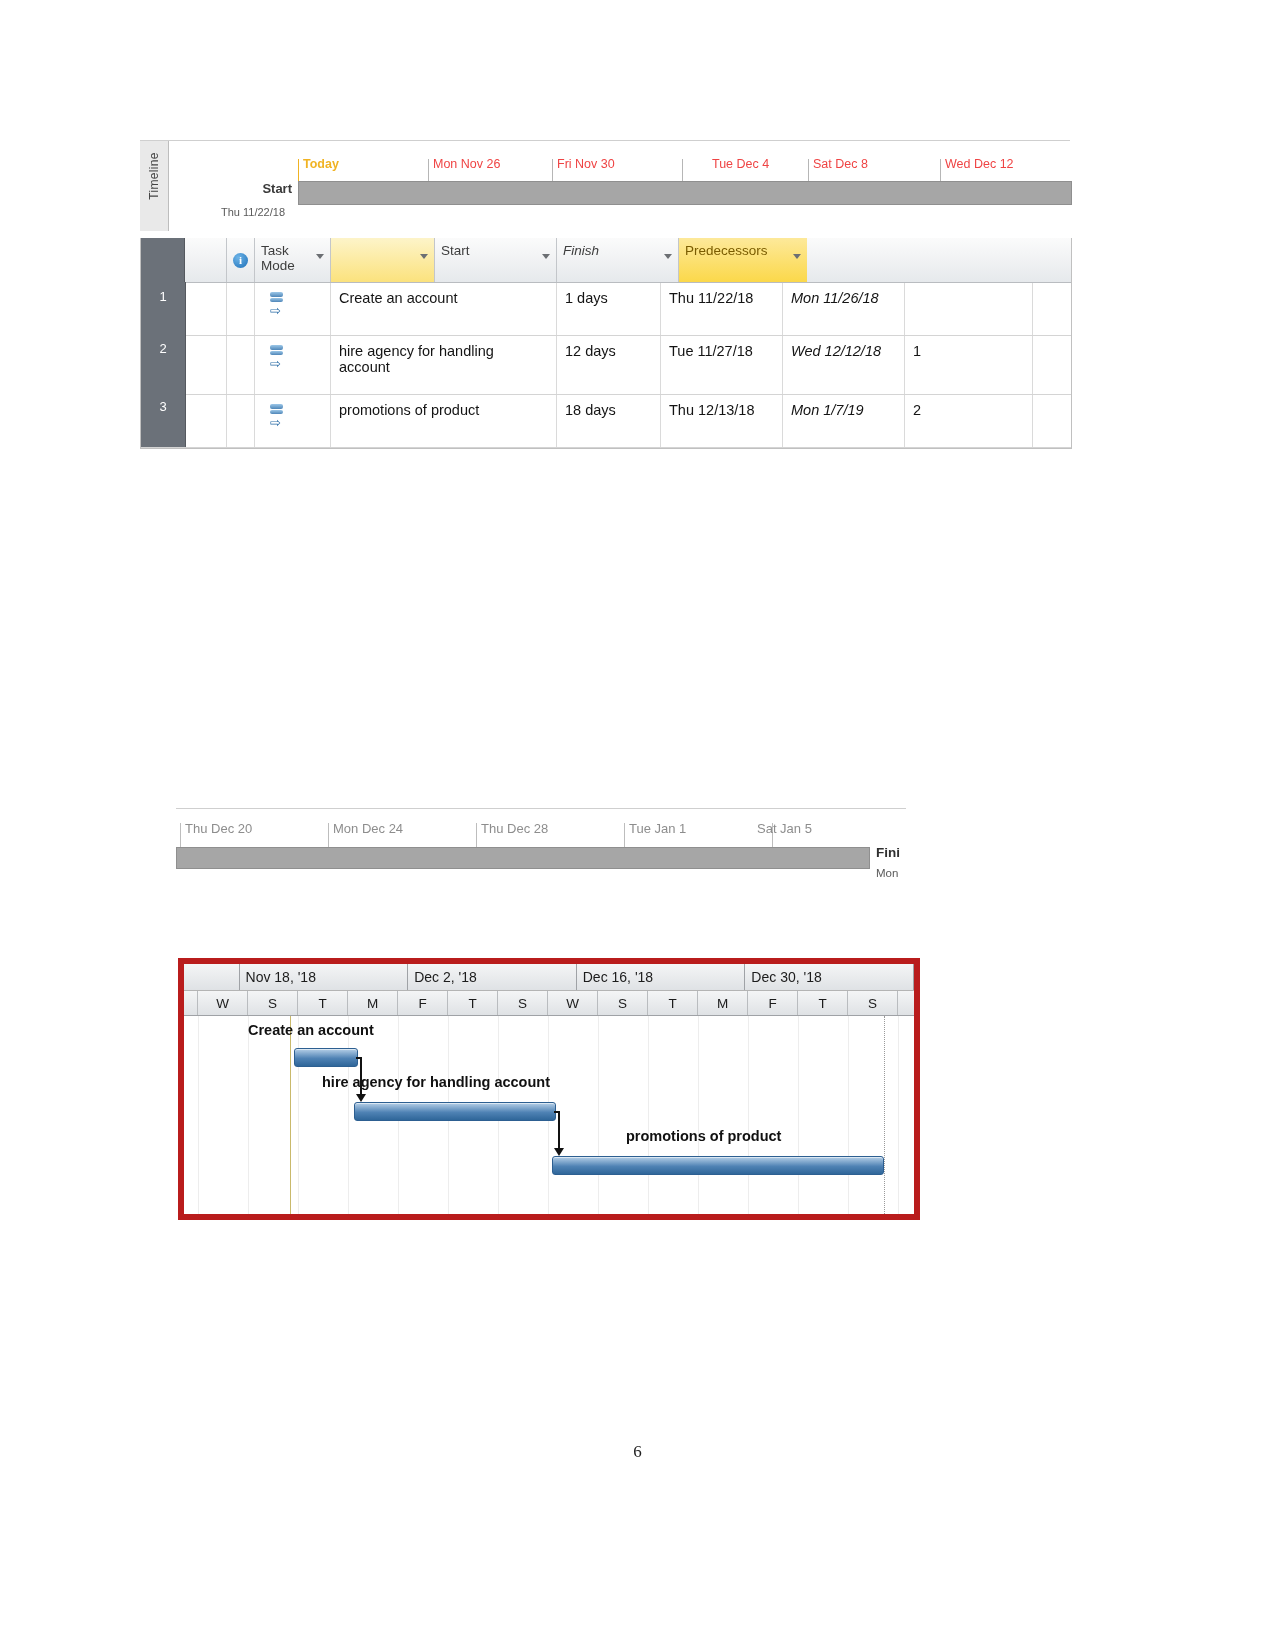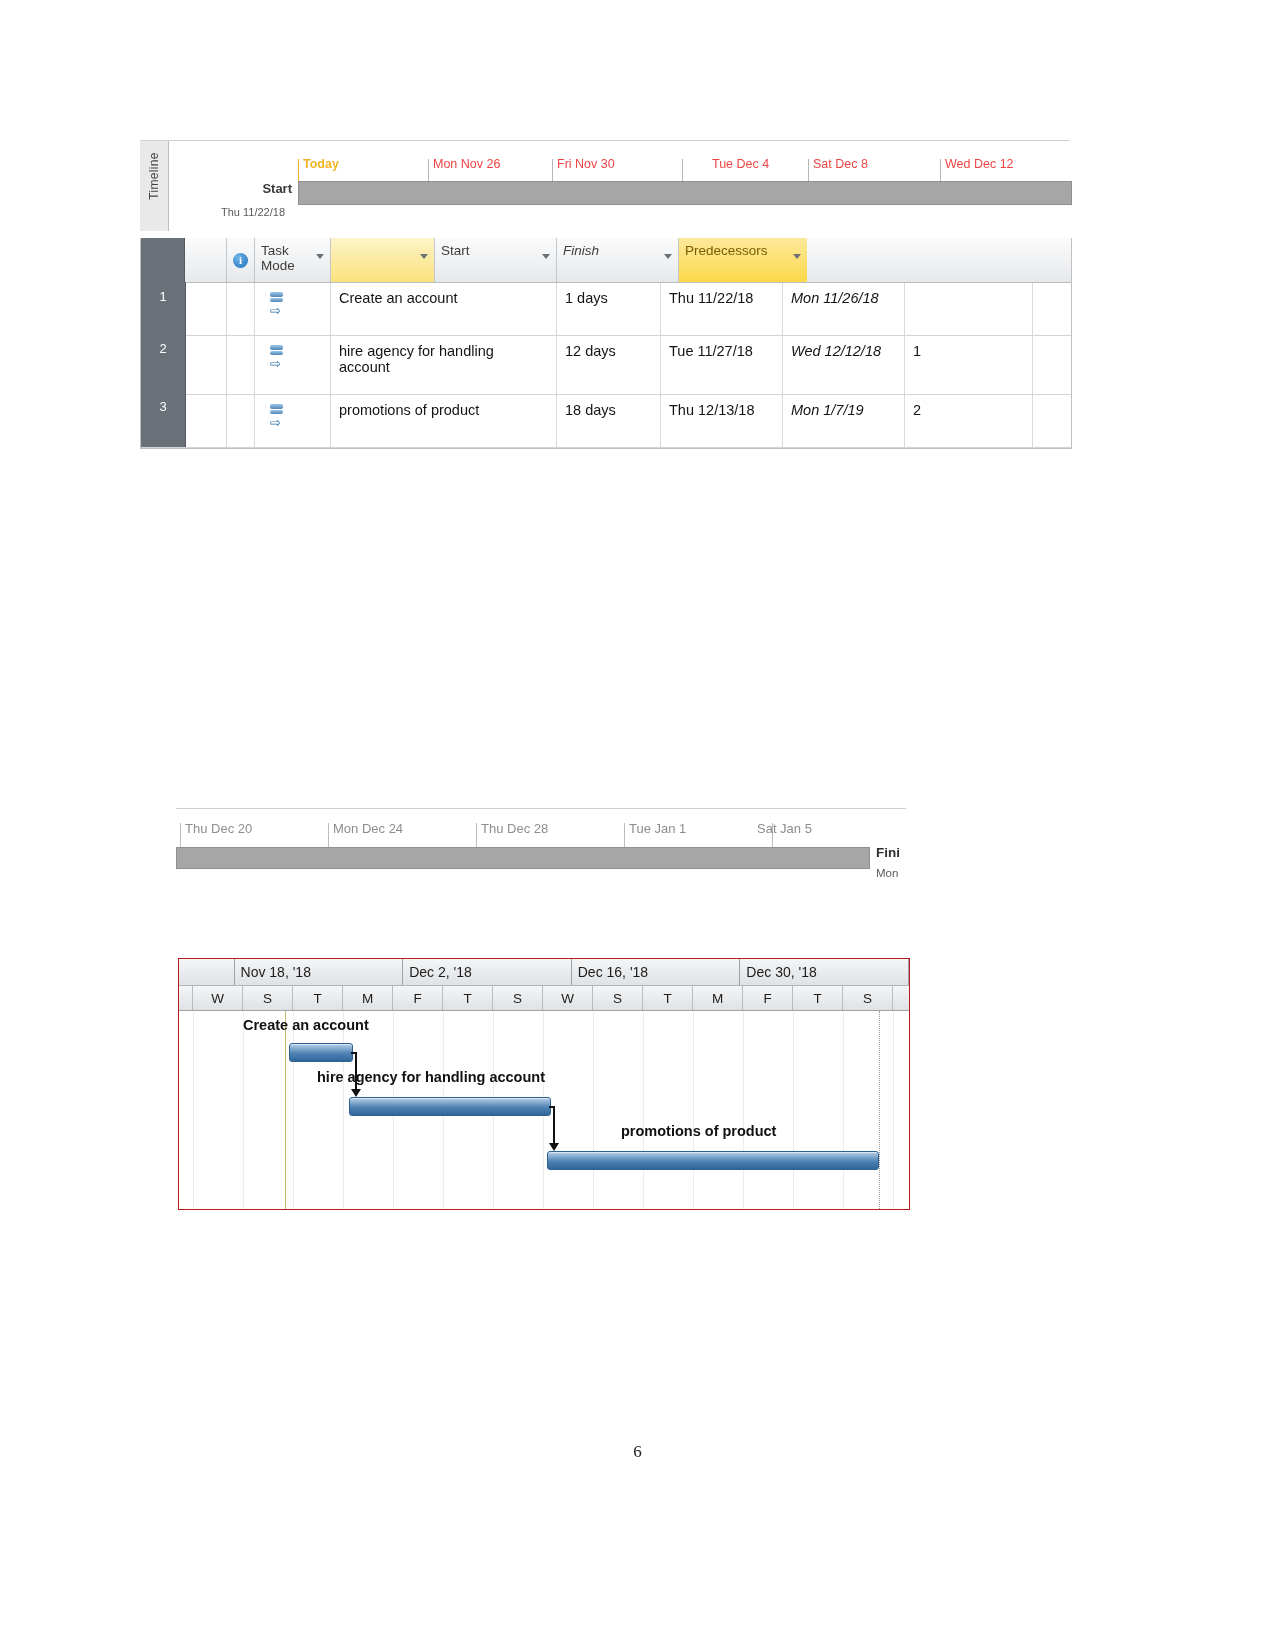--- a/index.html
+++ b/index.html
@@ -137,21 +137,21 @@
   #finish-label{
     position:absolute;left:700px;top:36px;font-size:13.5px;font-weight:bold;color:#2f2f2f;
   }
   #finish-date{
     position:absolute;left:700px;top:58px;font-size:11.5px;color:#5a5a5a;
   }
 
   
   #gantt-chart{
     position:absolute;left:178px;top:958px;width:730px;
-    border:1px solid #b91c1c;
+    border:6px solid #b91c1c;
     background:#fff;
   }
   #gantt-head-weeks{
     display:flex;height:26px;
     background:linear-gradient(#f4f5f6,#dfe2e5);
     border-bottom:1px solid #b4b4b4;
   }
   .wk-lead{width:56px;border-right:1px solid #9fa2a6;box-sizing:border-box;}
   .wk-cell{
     width:170px;box-sizing:border-box;

